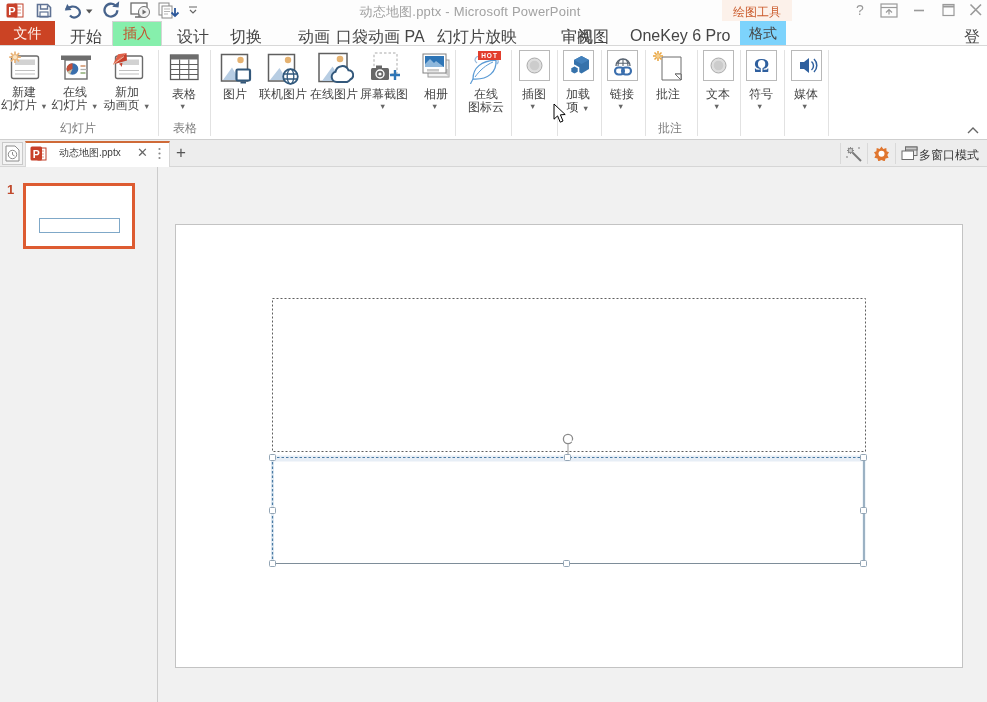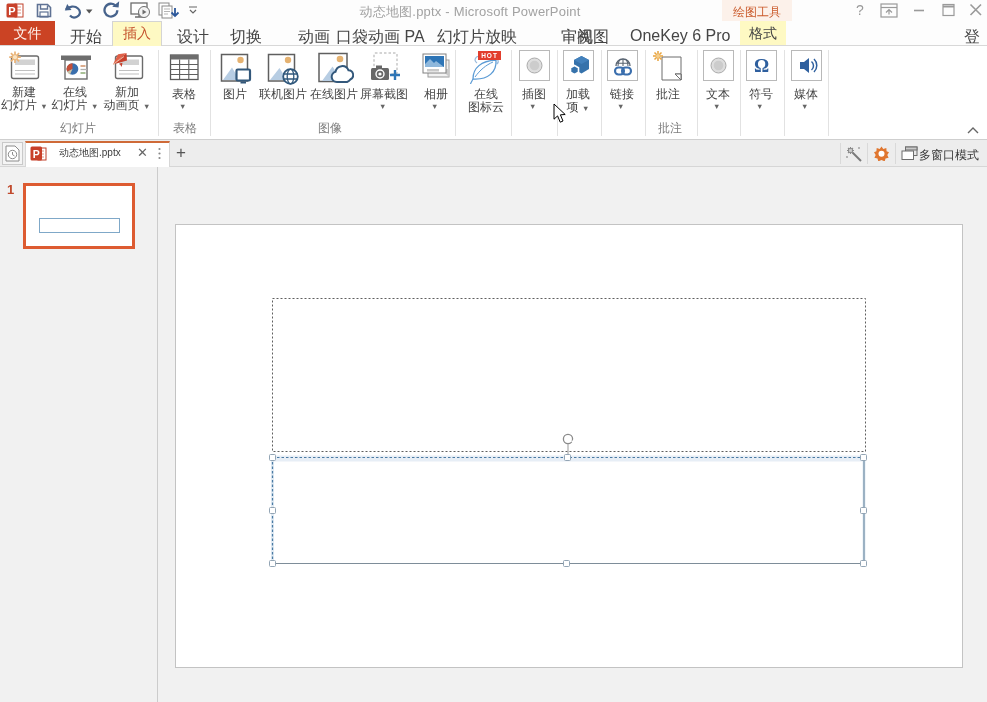--- a/index.html
+++ b/index.html
@@ -68,30 +68,30 @@
     <rect x="1" y="1.5" width="11" height="11" fill="none" stroke="#9a9a9a" stroke-width="1.2"></rect>
     <path d="M1 3.5h11" stroke="#9a9a9a" stroke-width="2"></path>
   </svg>
   <svg class="abs" style="left:969px;top:3px;" width="14" height="14">
     <path d="M1.5 1.5 L12 12 M12 1.5 L1.5 12" stroke="#9a9a9a" stroke-width="1.6"></path>
   </svg>
 
   <div class="abs" id="menurow" style="left:0;top:21px;width:987px;height:25px;background:#fdfdfd;border-bottom:1px solid #d8d8d8;box-sizing:border-box;"></div>
   <div class="abs" style="left:0;top:21px;width:55px;height:24px;background:#cb4324;color:#fdf3ec;font-size:14px;text-align:center;line-height:24px;">文件</div>
   <div class="abs tabtxt" style="left:70px;top:27px;">开始</div>
-  <div class="abs" style="left:112px;top:21px;width:50px;height:25px;background:#fef9c3;border:1px solid #d4d4d4;border-bottom:none;box-sizing:border-box;color:#c3502b;font-size:14px;text-align:center;line-height:23px;">插入</div>
+  <div class="abs" style="left:112px;top:21px;width:50px;height:25px;background:#86efac;border:1px solid #d4d4d4;border-bottom:none;box-sizing:border-box;color:#c3502b;font-size:14px;text-align:center;line-height:23px;">插入</div>
   <div class="abs tabtxt" style="left:177px;top:27px;">设计</div>
   <div class="abs tabtxt" style="left:230px;top:27px;">切换</div>
   <div class="abs tabtxt" style="left:298px;top:27px;text-align:center;">动画</div>
   <div class="abs tabtxt" style="left:336px;top:27px;">口袋动画 PA</div>
   <div class="abs tabtxt" style="left:437px;top:27px;">幻灯片放映</div>
   <div class="abs tabtxt" style="left:528px;top:27px;margin-left:33px;">审阅</div>
   <div class="abs tabtxt" style="left:577px;top:27px;">视图</div>
   <div class="abs tabtxt" style="left:630px;top:27px;text-align:center;">OneKey 6 Pro</div>
-  <div class="abs" style="left:740px;top:21px;width:46px;height:24px;background:#fef9c3;color:#454545;font-size:14px;text-align:center;line-height:24px;">格式</div>
+  <div class="abs" style="left:740px;top:21px;width:46px;height:24px;background:#7dd3fc;color:#454545;font-size:14px;text-align:center;line-height:24px;">格式</div>
   <div class="abs tabtxt" style="left:964px;top:27px;">登录</div>
 
   <div class="abs" id="ribbon" style="left:0;top:46px;width:987px;height:94px;background:#fff;border-bottom:1px solid #cfcfcf;box-sizing:border-box;"></div>
   <div id="seps">
     <div class="sep" style="left:158px;"></div>
     <div class="sep" style="left:210px;"></div>
     <div class="sep" style="left:455px;"></div>
     <div class="sep" style="left:511px;"></div>
     <div class="sep" style="left:557px;"></div>
     <div class="sep" style="left:601px;"></div>
@@ -251,21 +251,20 @@
 
   <svg class="abs" style="left:967px;top:127px;" width="12" height="8">
       <path d="M1 6 L6 1 L11 6" fill="none" stroke="#666" stroke-width="1.4"></path>
     </svg>
 
   <svg class="abs" style="left:553px;top:103px;" width="14" height="21">
     <path d="M1 1 L1 16.2 L4.6 12.9 L7.2 19.2 L10 18 L7.4 11.8 L12.2 11.5 Z" fill="#fff" stroke="#000" stroke-width="1"></path>
   </svg>
   <div class="glab" style="left:28px;width:100px;">幻灯片</div>
   <div class="glab" style="left:159px;width:52px;">表格</div>
-  <div class="glab" style="left:210px;width:240px;">图像</div>
   <div class="glab" style="left:645px;width:50px;">批注</div>
 
   <div class="abs" id="tabstrip" style="left:0;top:140px;width:987px;height:27px;background:#ededed;border-bottom:1px solid #d6d6d6;box-sizing:border-box;"></div>
   <div class="abs" style="left:2px;top:142px;width:21px;height:23px;background:#f5f5f5;border:1px solid #c9c9c9;box-sizing:border-box;"></div>
   <div class="abs" style="left:25px;top:141px;width:145px;height:26px;background:#fff;border-top:2px solid #cf6a38;border-left:1px solid #d6d6d6;border-right:1px solid #d6d6d6;box-sizing:border-box;"></div>
   <div class="abs" style="left:51px;top:146px;width:120px;height:15px;font-size:10px;color:#3c3c3c;margin-left:8px;">动态地图.pptx</div>
   <div class="abs" style="left:137px;top:145px;width:14px;height:16px;color:#666;font-size:13px;">✕</div>
   <svg class="abs" style="left:157px;top:146px;" width="5" height="15">
     <circle cx="2.5" cy="3" r="1.1" fill="#888"></circle>
       <circle cx="2.5" cy="7.5" r="1.1" fill="#888"></circle>

